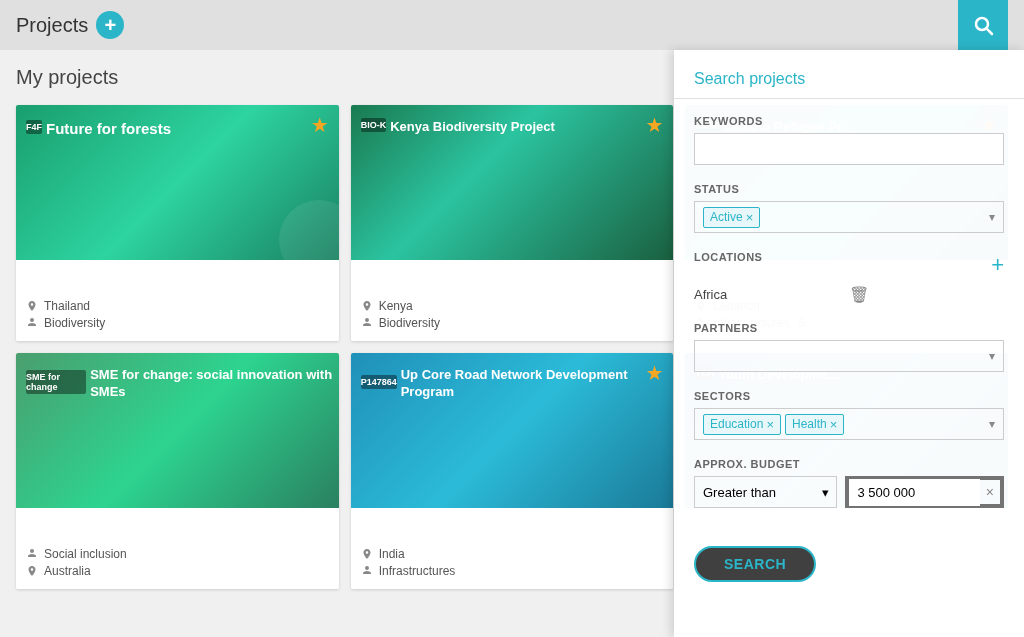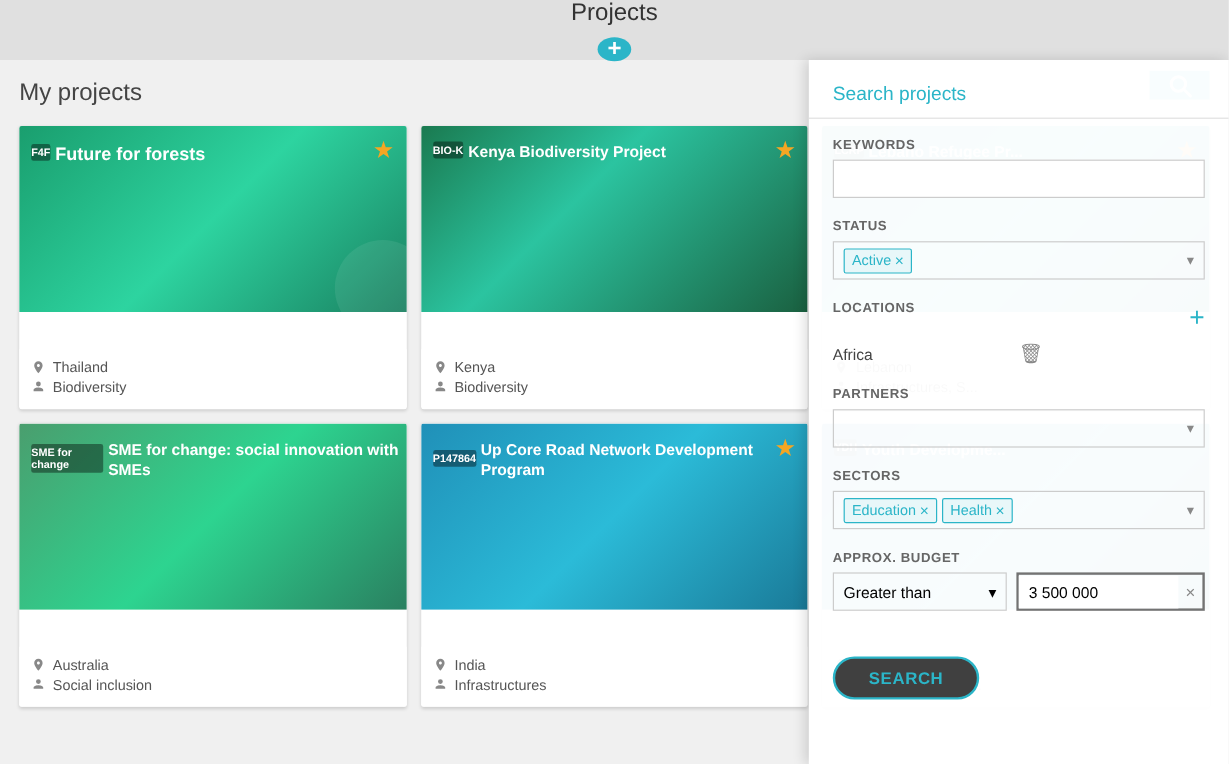--- a/index.html
+++ b/index.html
@@ -6,21 +6,20 @@
     body { font-family: Arial, sans-serif; background: #f0f0f0; width: 1024px; height: 637px; overflow: hidden; }
 
     
     .top-bar {
       background: #e0e0e0;
       height: 50px;
       display: flex;
       align-items: center;
       padding: 0 16px;
       gap: 8px;
-      flex-direction: column;
     }
     .top-bar-title {
       font-size: 20px;
       color: #333;
       font-weight: 400;
     }
     .add-btn {
       width: 28px; height: 28px;
       background: #2bb5c8;
       border-radius: 50%;
@@ -257,21 +256,21 @@
       padding: 6px 8px;
       font-size: 13px;
       height: 32px;
       display: flex;
       align-items: center;
       justify-content: space-between;
       cursor: pointer;
     }
     .budget-input-wrap {
       flex: 1.2;
-      border: 2px solid #737373;
+      border: 4px solid #737373;
       display: flex;
       align-items: center;
       height: 32px;
     }
     .budget-input {
       flex: 1;
       border: none;
       padding: 6px 8px;
       font-size: 13px;
       outline: none;
@@ -400,29 +399,29 @@
       <div class="project-card">
         <div class="card-image sme">
           <div class="card-badge">
             <span class="badge-tag">SME for change</span>
             <span class="card-title card-title-small">SME for change: social innovation with SMEs</span>
           </div>
         </div>
         <div class="card-body">
           <div class="card-info-row">
             <svg viewBox="0 0 24 24">
+                <path d="M12 12c2.7 0 8 1.34 8 4v2H4v-2c0-2.66 5.3-4 8-4zm0-2a4 4 0 1 0 0-8 4 4 0 0 0 0 8z"></path>
+              </svg>
+            <span>Social inclusion</span>
+          </div>
+          <div class="card-info-row">
+            <svg viewBox="0 0 24 24">
                 <path d="M12 2C8.13 2 5 5.13 5 9c0 5.25 7 13 7 13s7-7.75 7-13c0-3.87-3.13-7-7-7zm0 9.5c-1.38 0-2.5-1.12-2.5-2.5s1.12-2.5 2.5-2.5 2.5 1.12 2.5 2.5-1.12 2.5-2.5 2.5z"></path>
               </svg>
             <span>Australia</span>
-          </div>
-          <div class="card-info-row">
-            <svg viewBox="0 0 24 24">
-                <path d="M12 12c2.7 0 8 1.34 8 4v2H4v-2c0-2.66 5.3-4 8-4zm0-2a4 4 0 1 0 0-8 4 4 0 0 0 0 8z"></path>
-              </svg>
-            <span>Social inclusion</span>
           </div>
         </div>
       </div>
 
       <div class="project-card">
         <div class="card-image road">
           <div class="card-badge">
             <span class="badge-tag">P147864</span>
             <span class="card-title card-title-small">Up Core Road Network Development Program</span>
           </div>

